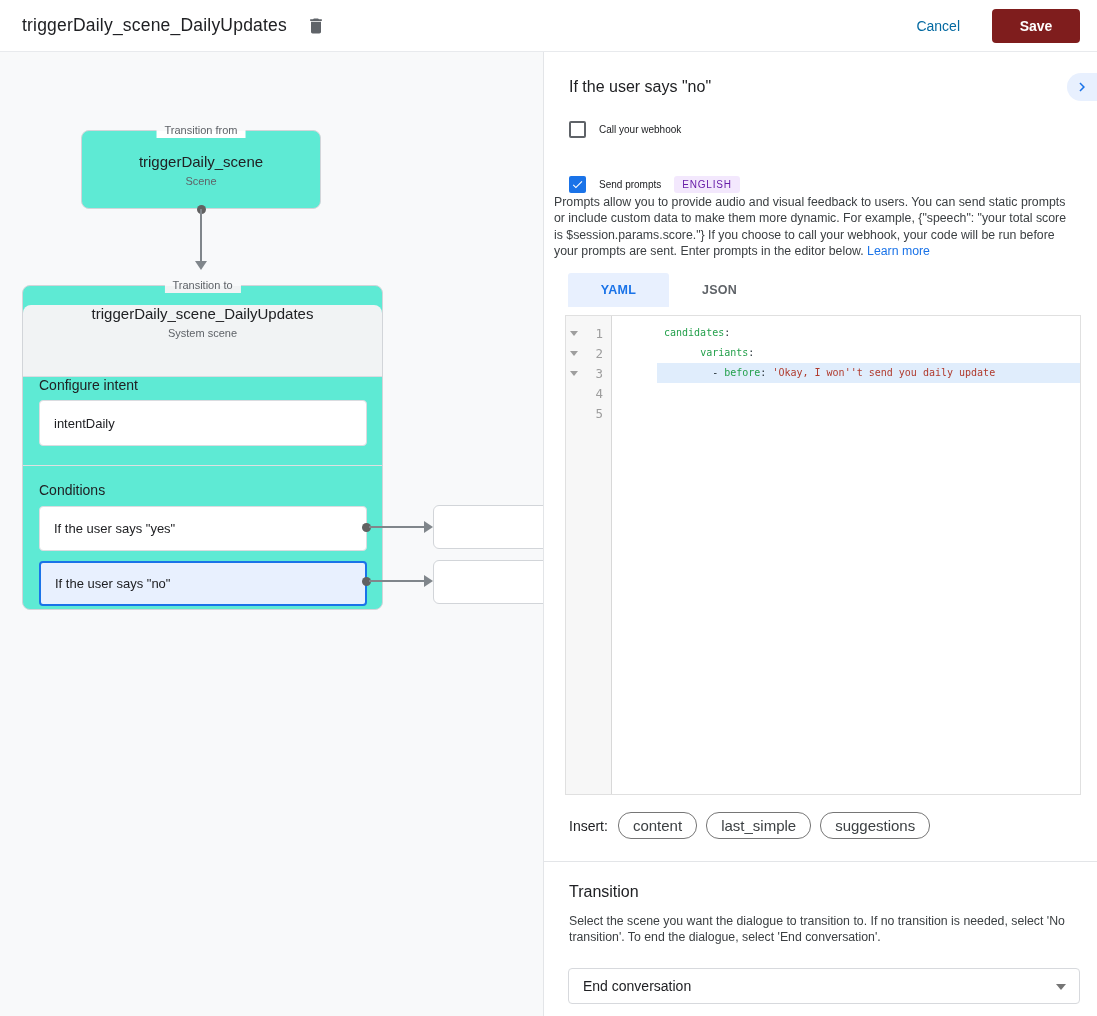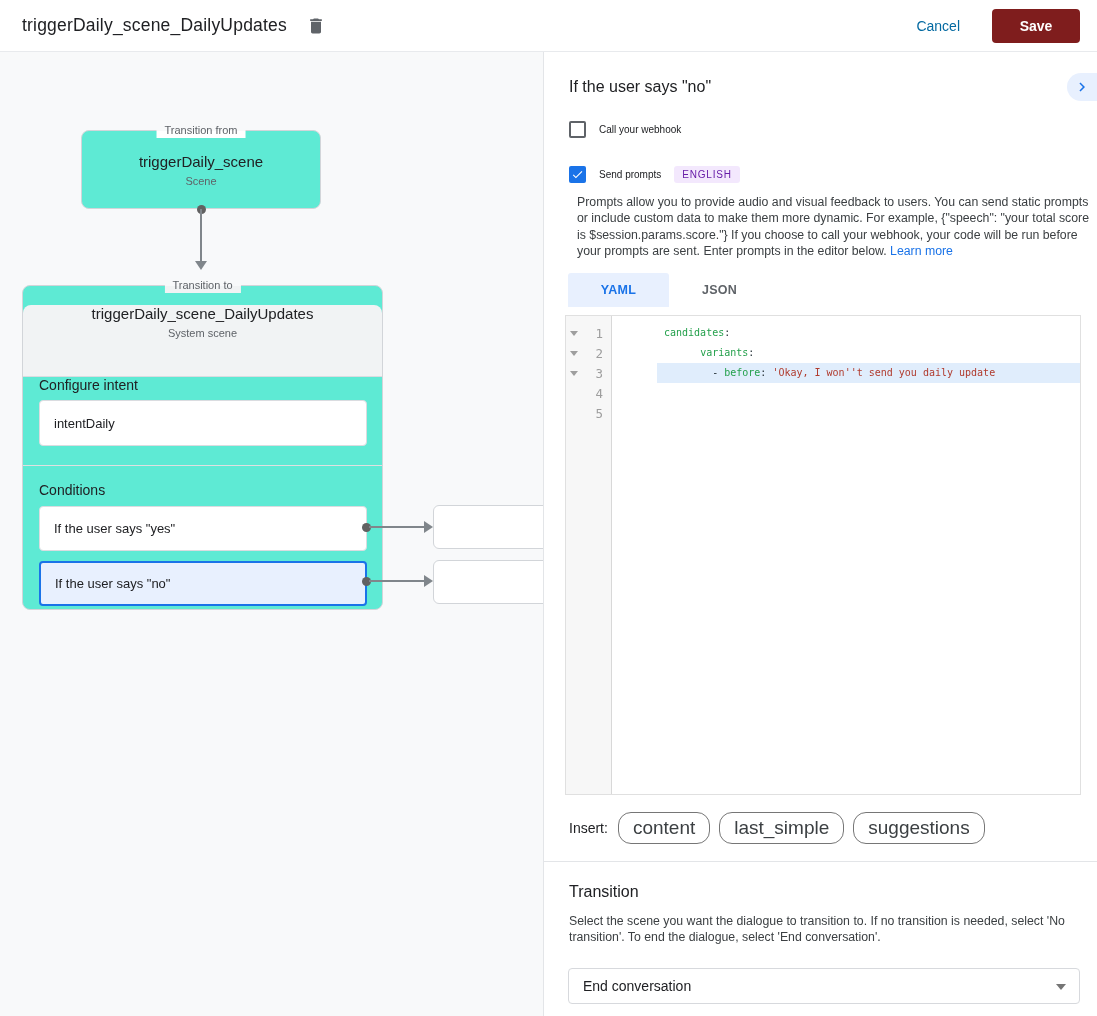--- a/index.html
+++ b/index.html
@@ -77,29 +77,29 @@
     background:#fff; border-left:1px solid #e3e5e8;
   }
   .collapse-btn {
     position:absolute; right:0; top:21px; width:30px; height:28px;
     background:#e8f0fe; border-radius:14px 0 0 14px;
     display:flex; align-items:center; justify-content:center; cursor:pointer;
   }
   .panel-heading { position:absolute; left:25px; top:26px; font-size:16px; color:#202124; }
   .check-row { position:absolute; left:25px; display:flex; align-items:center; }
   .row-webhook { top:69px; }
-  .row-prompts { top:114px; }
+  .row-prompts { top:124px; }
   .cbx { width:17px; height:17px; border:2px solid #5f6368; border-radius:2px; background:#fff; margin-right:13px; cursor:pointer; flex:none; }
   .cbx.checked { border:none; background:#1a73e8; display:flex; align-items:center; justify-content:center; }
   .check-label { font-size:10px; font-weight:500; color:#202124; }
   .lang-badge {
     margin-left:13px; font-size:10px; font-weight:500; letter-spacing:.8px;
     color:#681da8; background:#f3e8fd; padding:3px 8px; border-radius:3px;
   }
-  .desc { position:absolute; left:33px; top:142px; width:514px; font-size:12.3px; line-height:16.4px; color:#3c4043; }
+  .desc { position:absolute; left:10px; top:142px; width:514px; font-size:12.3px; line-height:16.4px; color:#3c4043; }
   .link { color:#1a73e8; cursor:pointer; }
 
   .tabs { position:absolute; left:24px; top:221px; display:flex; }
   .tab {
     height:34px; min-width:101px; display:flex; align-items:center; justify-content:center;
     font-size:12.5px; font-weight:700; letter-spacing:.3px; color:#5f6368; cursor:pointer; padding:0 12px;
   }
   .tab.active { background:#e8f0fe; color:#1a73e8; border-radius:3px 3px 0 0; }
 
   .editor {
@@ -121,21 +121,21 @@
   .cline { height:20px; line-height:20px; white-space:pre; padding-left:7px; overflow:hidden; }
   .cline.hl { background:#e0edfc; }
   .tok-key { color:#23a04b; }
   .tok-str { color:#b03b2e; }
   .tok-pln { color:#263238; }
 
   .insert-row { position:absolute; left:25px; top:760px; display:flex; align-items:center; }
   .insert-label { font-size:14px; color:#202124; margin-right:10px; }
   .pill {
     border:1px solid #767676; border-radius:13px; padding:4px 14px;
-    font-size:19px; color:#3c4043; background:#fff; margin-right:9px; cursor:pointer;
+    font-size:15px; color:#3c4043; background:#fff; margin-right:9px; cursor:pointer;
   }
   .hdiv { position:absolute; left:0; right:0; top:809px; height:1px; background:#e3e5e8; }
   .trans-heading { position:absolute; left:25px; top:831px; font-size:16px; color:#202124; }
   .trans-desc { position:absolute; left:25px; top:861px; width:514px; font-size:12.3px; line-height:16.4px; color:#3c4043; }
   .select-box {
     position:absolute; left:24px; top:916px; width:512px; height:36px;
     border:1px solid #d7d9dd; border-radius:4px; background:#fff;
     display:flex; align-items:center; padding-left:14px; font-size:14px; color:#202124; cursor:pointer;
   }
   .select-caret {

